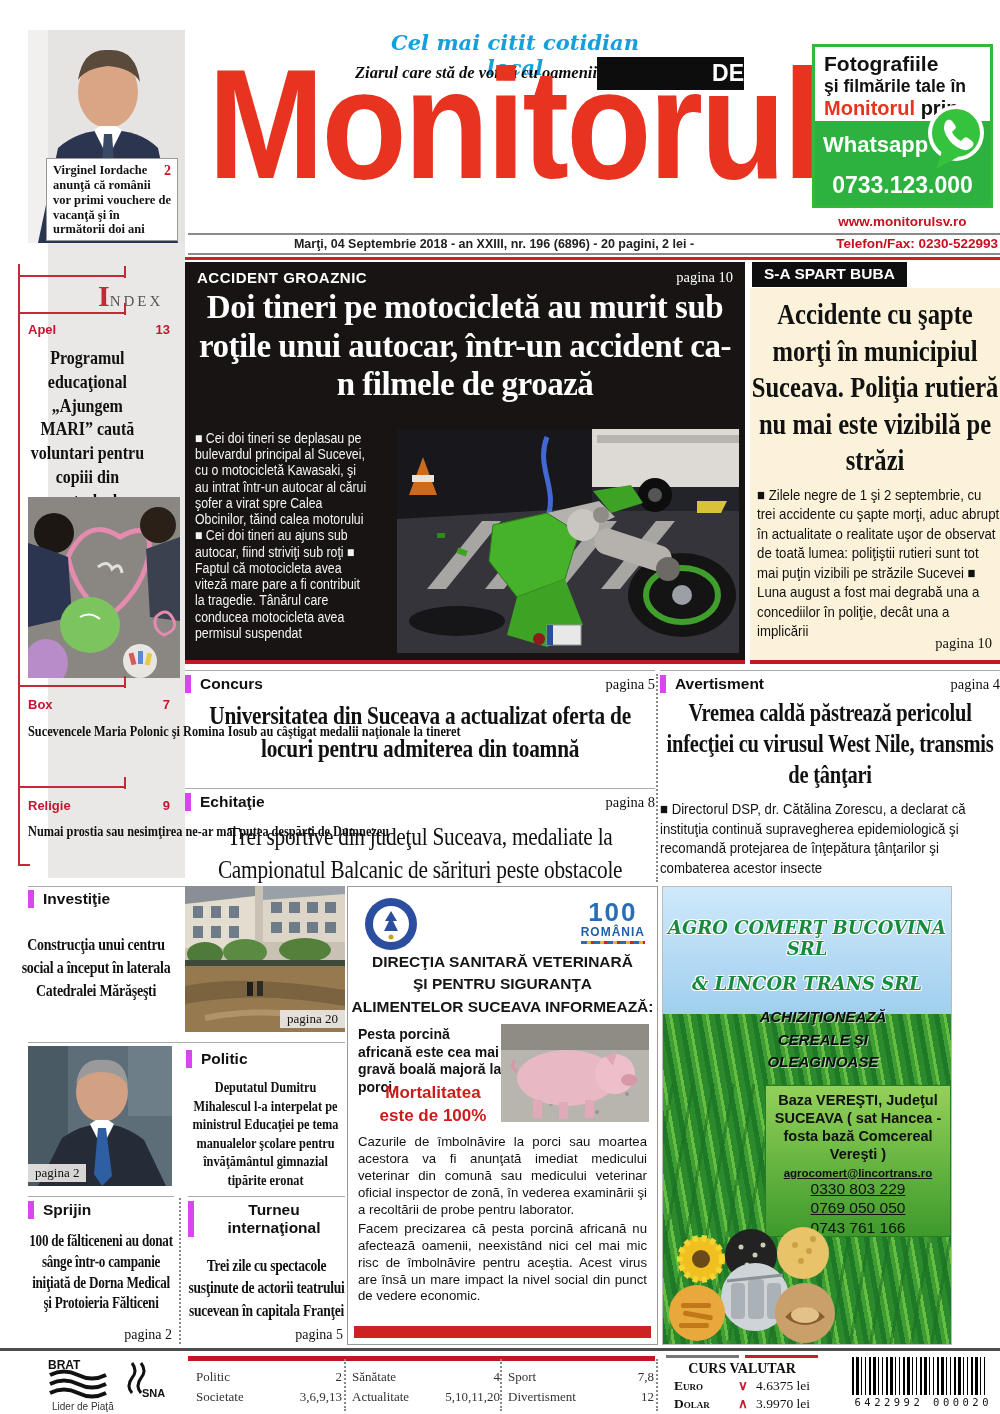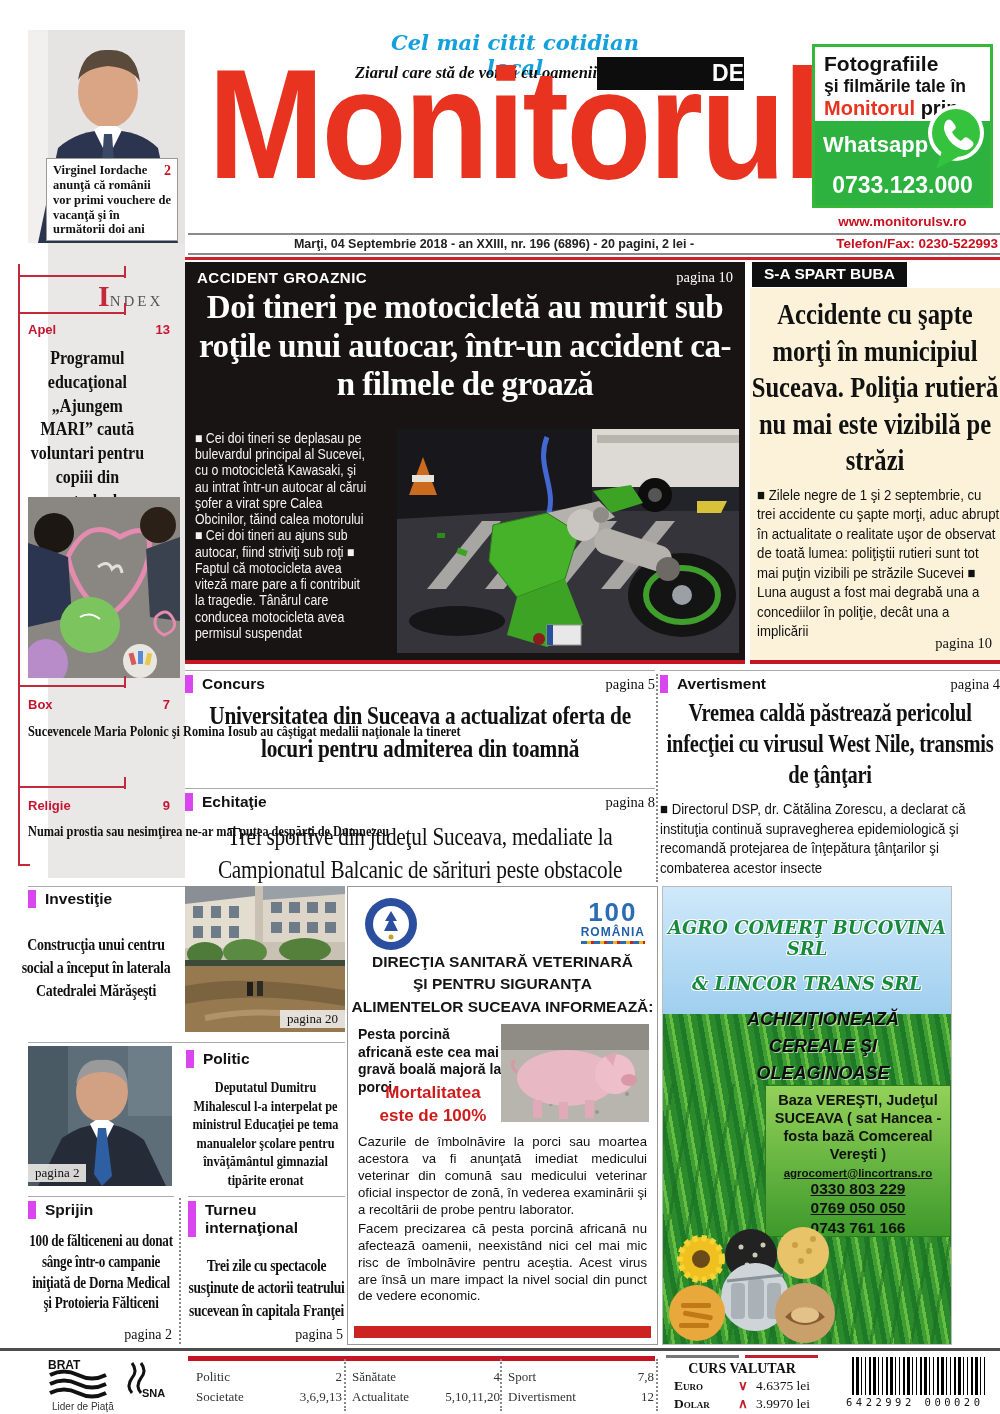--- a/index.html
+++ b/index.html
@@ -79,21 +79,21 @@
   .buba-body { position:absolute; left:0; right:0; top:26px; bottom:0; background:#fbf2d9;
     border-bottom:4px solid #c31622; overflow:hidden; }
   .buba-h { font-family:"Liberation Serif",serif; font-weight:bold; font-size:30px; line-height:1.22;
     text-align:center; padding-top:8px; }
   .buba-s { font-size:15px; line-height:1.3; padding:6px 0 0 8px; }
   .buba-page { position:absolute; bottom:8px; right:8px; font-family:"Liberation Serif",serif; font-size:14.5px; }
 
   
   .sec { position:absolute; border-top:1px solid #aaa; }
   .sec-head { display:flex; justify-content:space-between; align-items:baseline; padding-top:4px; }
-  .sec-label { font-weight:bold; font-size:15.5px; border-left:8px solid #d946ef; padding-left:9px; }
+  .sec-label { font-weight:bold; font-size:15.5px; border-left:6px solid #d946ef; padding-left:9px;text-align:center; }
   .sec-page { font-family:"Liberation Serif",serif; font-size:14.5px; }
   .sec-h { font-family:"Liberation Serif",serif; text-align:center; letter-spacing:-0.3px; }
 
   .concurs { left:185px; top:670px; width:470px; height:116px; }
   .concurs-h { font-weight:bold; font-size:26px; line-height:1.28; margin-top:6px; }
   .echitatie { left:185px; top:788px; width:470px; height:98px; }
   .echit-h { font-weight:normal; font-size:26px; line-height:1.25; margin-top:10px; }
   .avertisment { left:660px; top:670px; width:340px; height:216px; }
   .avert-h { font-weight:bold; font-size:25px; line-height:1.24; margin-top:4px; }
   .avert-s { font-size:15px; line-height:1.3; margin-top:9px; }
@@ -141,27 +141,27 @@
   .agro { position:absolute; left:662px; top:886px; width:290px; height:459px; overflow:hidden;
     background:linear-gradient(#cfe9fa 0%, #9ccdee 30%, #7fc0ea 55%); border:1px solid #bbb; }
   .grass { position:absolute; left:0; right:0; bottom:0; height:330px;
     background:repeating-linear-gradient(80deg,#1f7a28 0 5px,#3f9e33 5px 9px,#67bd42 9px 12px,#2a8a2c 12px 18px); }
   .grass2 { position:absolute; left:0; right:0; bottom:0; height:260px; opacity:.55;
     background:repeating-linear-gradient(100deg,transparent 0 8px,#1b6f22 8px 11px,transparent 11px 20px); }
   .agro-co { position:relative; margin-top:30px; text-align:center; font-family:"DejaVu Serif",serif;
     font-style:italic; font-weight:bold; font-size:18px; color:#178a3e;
     text-shadow:1px 1px 0 #fff,-1px -1px 0 #fff,1px -1px 0 #fff,-1px 1px 0 #fff; }
   .agro-co2 { margin-top:14px; }
-  .agro-act { position:relative; text-align:center; font-style:italic; font-weight:bold; font-size:18px;
+  .agro-act { position:relative; text-align:center; font-style:italic; font-weight:bold; font-size:15px;
     line-height:1.5; color:#0d0d0d; margin-top:12px; text-shadow:1px 1px 0 rgba(255,255,255,.6);margin-left:32px; }
   .agro-box { position:absolute; left:102px; top:198px; width:186px; height:152px; text-align:center;
     background:linear-gradient(#93d159,#3e9a2b); border:1px solid #2c7d1f; padding:5px 2px; }
   .agro-bl { font-weight:bold; font-size:14.5px; line-height:1.25; color:#101010; }
   .agro-email { font-weight:bold; font-size:11.5px; text-decoration:underline; margin-top:3px; }
-  .agro-ph { font-weight:bold; font-size:15.5px; line-height:1.28; }
+  .agro-ph { font-weight:normal; font-size:15.5px; line-height:1.28; }
   .agro-ph.u { text-decoration:underline; }
   .agro-products { position:absolute; left:0; top:338px; width:185px; height:121px; }
 
   
   .footer { position:absolute; left:0; top:1348px; width:1000px; height:66px; border-top:3px solid #4d4d4d; background:#fff; }
   .brat-logo { position:absolute; left:46px; top:6px; width:124px; height:42px; }
   .leader { position:absolute; left:52px; top:50px; font-size:10px; color:#333; }
   .f-redbar { position:absolute; left:188px; top:5px; width:467px; height:5px; background:#c31622; }
   .f-col { position:absolute; top:16px; font-family:"Liberation Serif",serif; font-size:13px; color:#333; }
   .f-row { display:flex; justify-content:space-between; line-height:1.55; }
@@ -169,21 +169,21 @@
   .curs { position:absolute; left:666px; top:4px; width:152px; }
   .curs-line { height:3px; background:linear-gradient(90deg,#777 0 48%,#fff 48% 52%,#c3202f 52% 100%); }
   .curs-title { text-align:center; font-family:"Liberation Serif",serif; font-weight:bold; font-size:14px; margin-top:3px; }
   .curs-row { display:flex; font-family:"Liberation Serif",serif; font-size:13.5px; line-height:1.35; padding-left:8px; }
   .curs-name { width:56px; font-variant:small-caps; font-weight:bold; }
   .curs-dir { width:26px; text-align:center; color:#c3202f; font-weight:bold; font-family:"Liberation Sans",sans-serif; }
   .barcode { position:absolute; left:846px; top:6px; width:146px; }
   .bc-bars { height:38px; margin:0 6px;
     background:repeating-linear-gradient(90deg,#000 0 2px,#fff 2px 4px,#000 4px 7px,#fff 7px 9px,#000 9px 10px,#fff 10px 13px,#000 13px 14px,#fff 14px 17px); }
   .bc-digits { font-family:"DejaVu Sans Mono",monospace; font-size:10.5px; letter-spacing:3.5px;
-    text-align:left; margin-top:1px; }
+    text-align:right; margin-top:1px; }
 </style>
 </head>
 <body>
 
 <div class="page">
 
   <div class="sidebar-bg"></div>
 
   <div class="teaser">
     <svg viewBox="0 0 157 213">

